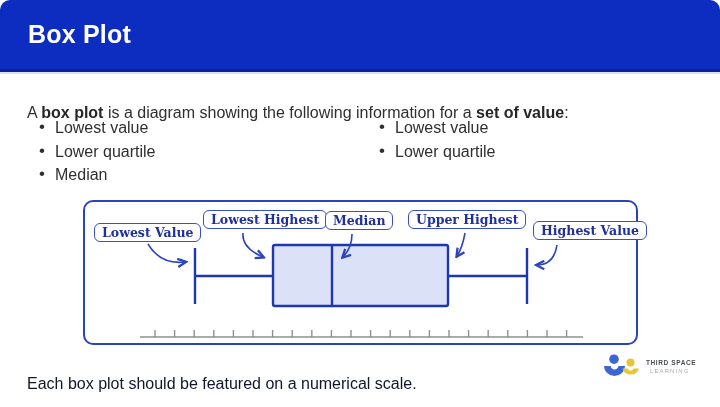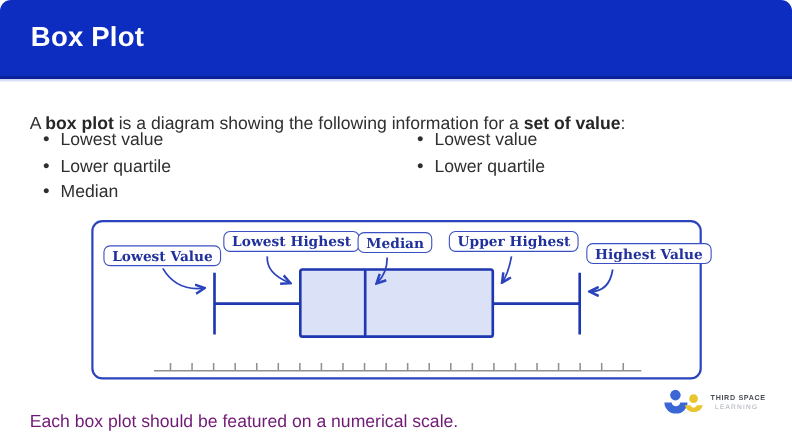--- a/index.html
+++ b/index.html
@@ -36,21 +36,21 @@
     position:absolute;background:#ffffff;border:1.5px solid #3a50c2;border-radius:6px;
     padding:1px 7px;font-family:"DejaVu Serif","Liberation Serif",serif;
     font-size:12.5px;font-weight:700;color:#20309d;white-space:nowrap;z-index:2;
   }
   .lbl-lowest-value{left:9px;top:21px;}
   .lbl-lowest-quartile{left:118px;top:8px;}
   .lbl-median{left:240px;top:9px;}
   .lbl-upper-quartile{left:323px;top:8px;}
   .lbl-highest-value{left:448px;top:19px;}
   
-  .footnote{position:absolute;left:27px;top:359px;font-size:16px;color:#701a75;}
+  .footnote{position:absolute;left:27px;top:359px;font-size:16px;color:#0f172a;}
   .logo{position:absolute;left:603px;top:354px;display:flex;align-items:center;}
   .logo-text{margin-left:7px;line-height:8px;}
   .logo-line1{font-size:6.5px;font-weight:700;color:#4a4f55;letter-spacing:.6px;}
   .logo-line2{font-size:6px;color:#a7adb3;letter-spacing:1.1px;margin-left:4px;}
 </style>
 </head>
 <body>
 
 <div class="page">
 

